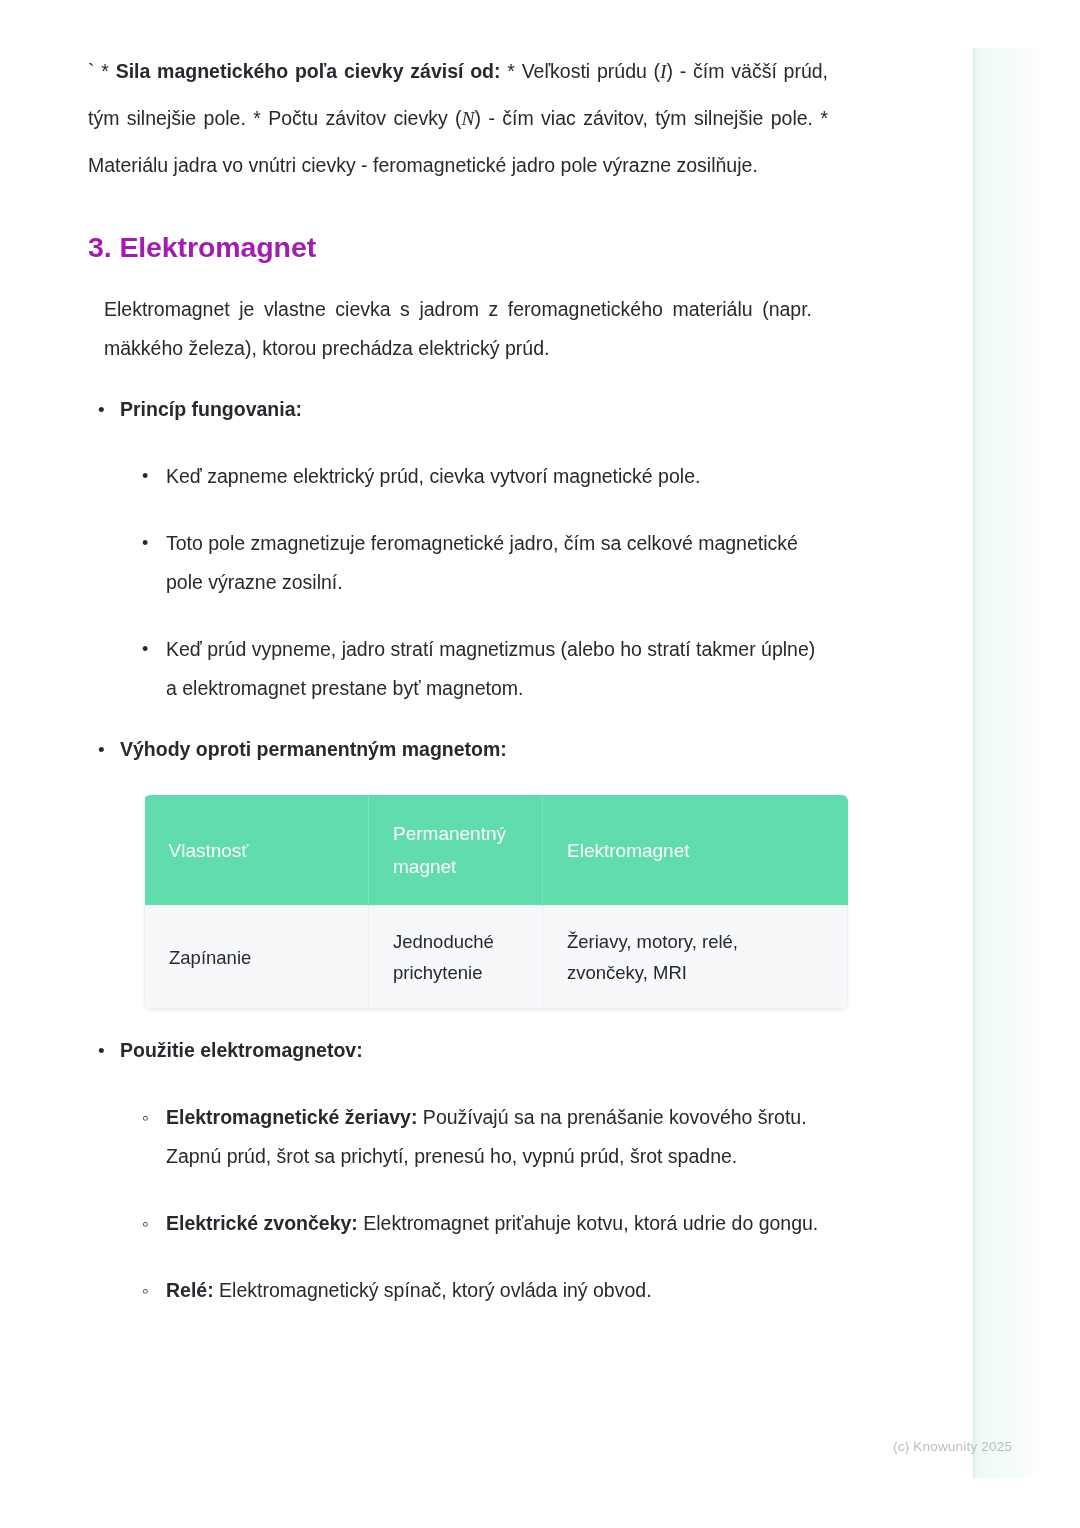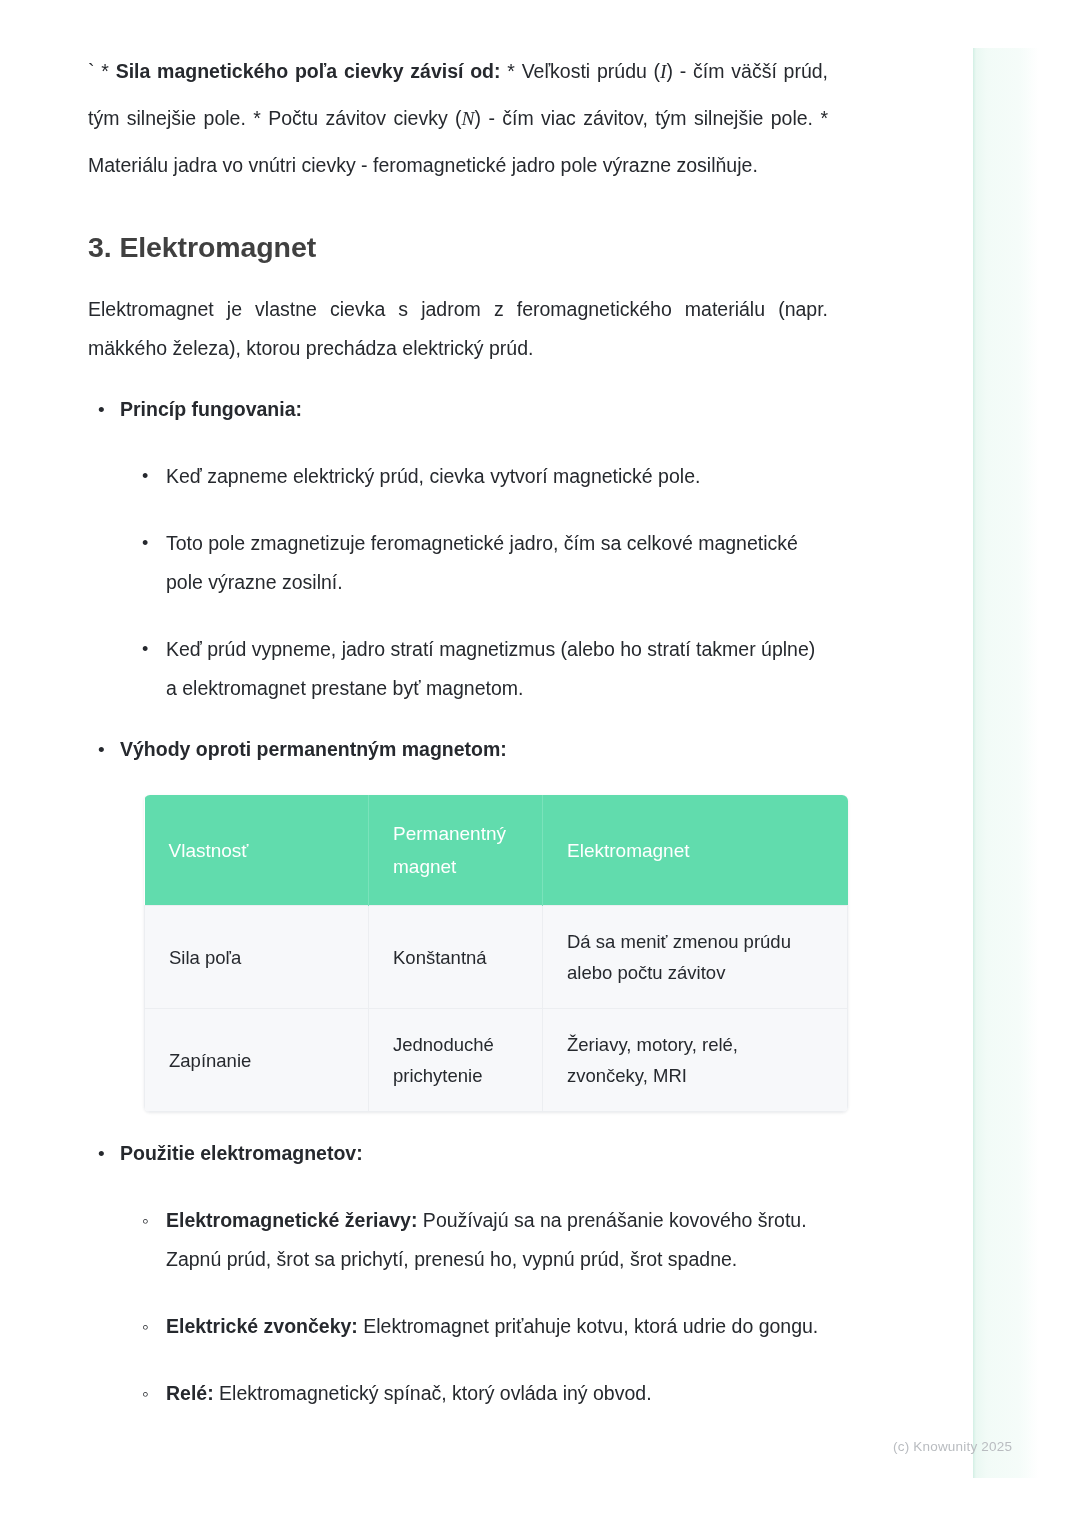--- a/index.html
+++ b/index.html
@@ -59,26 +59,26 @@
     font-family: "Liberation Serif", "DejaVu Serif", serif;
     font-style: italic;
     font-size: 19.5px;
   }
 
   h2.section-heading {
     margin: 42px 0 26px 0;
     font-size: 28.5px;
     line-height: 34px;
     font-weight: bold;
-    color: #404040;
+    color: #a21caf;
     letter-spacing: -0.1px;
   }
 
   p.body-para {
-    margin: 0;
+    margin: 16px;
     font-size: 19.5px;
     line-height: 39px;
     text-align: justify;
     color: #26292e;
   }
 
   
   ul.lvl1 {
     margin: 22px 0 0 0;
     padding-left: 32px;
@@ -229,25 +229,20 @@
         </colgroup>
         <thead>
           <tr>
             <th>Vlastnosť</th>
             <th>Permanentný magnet</th>
             <th>Elektromagnet</th>
           </tr>
         </thead>
         <tbody>
           <tr class="alt">
-            <td>Sila poľa</td>
-            <td>Konštantná</td>
-            <td>Dá sa meniť zmenou prúdu alebo počtu závitov</td>
-          </tr>
-          <tr class="alt">
             <td>Zapínanie</td>
             <td>Jednoduché prichytenie</td>
             <td>Žeriavy, motory, relé, zvončeky, MRI</td>
           </tr>
         </tbody>
       </table>
     </div>
 
     <ul class="lvl1">
       <li>

